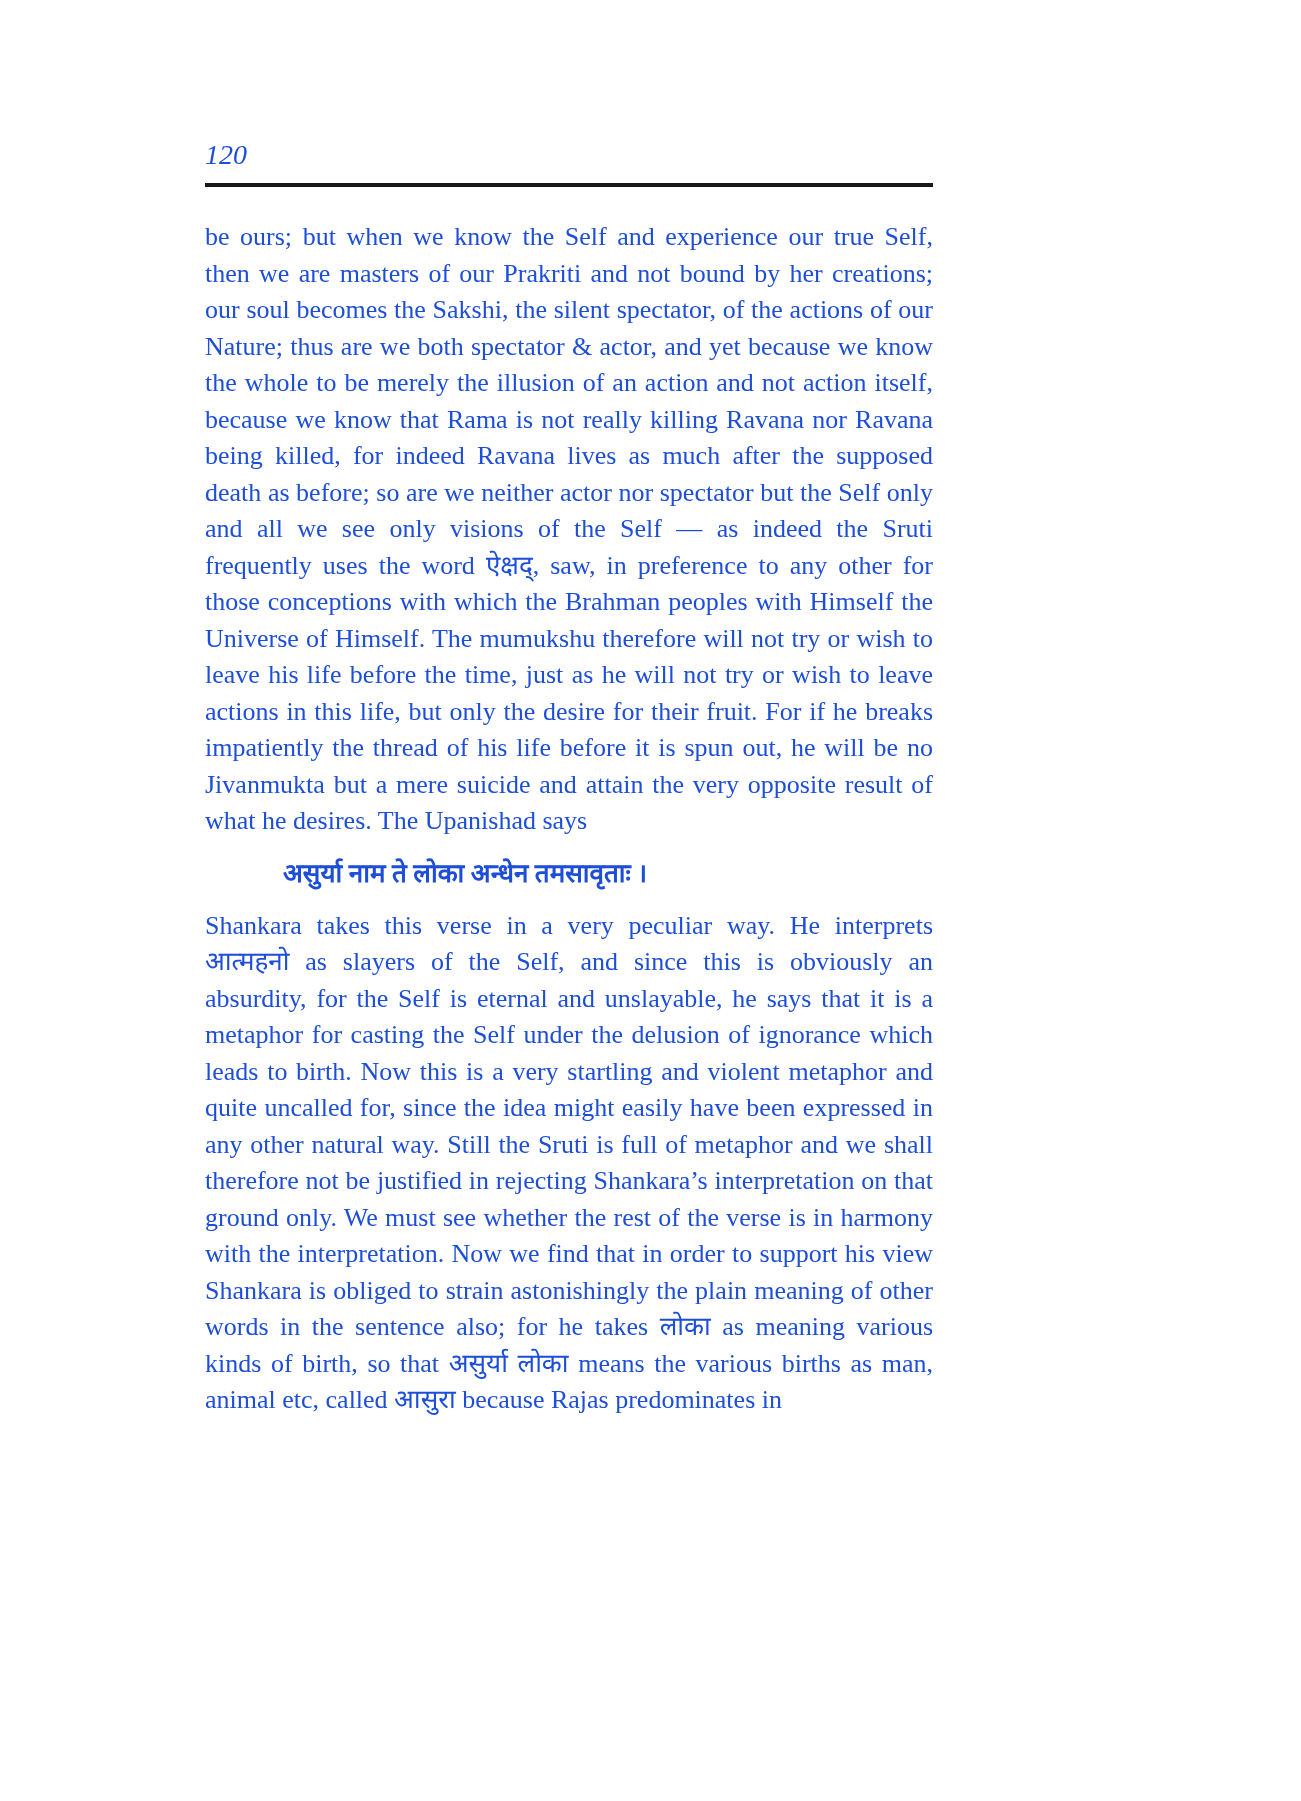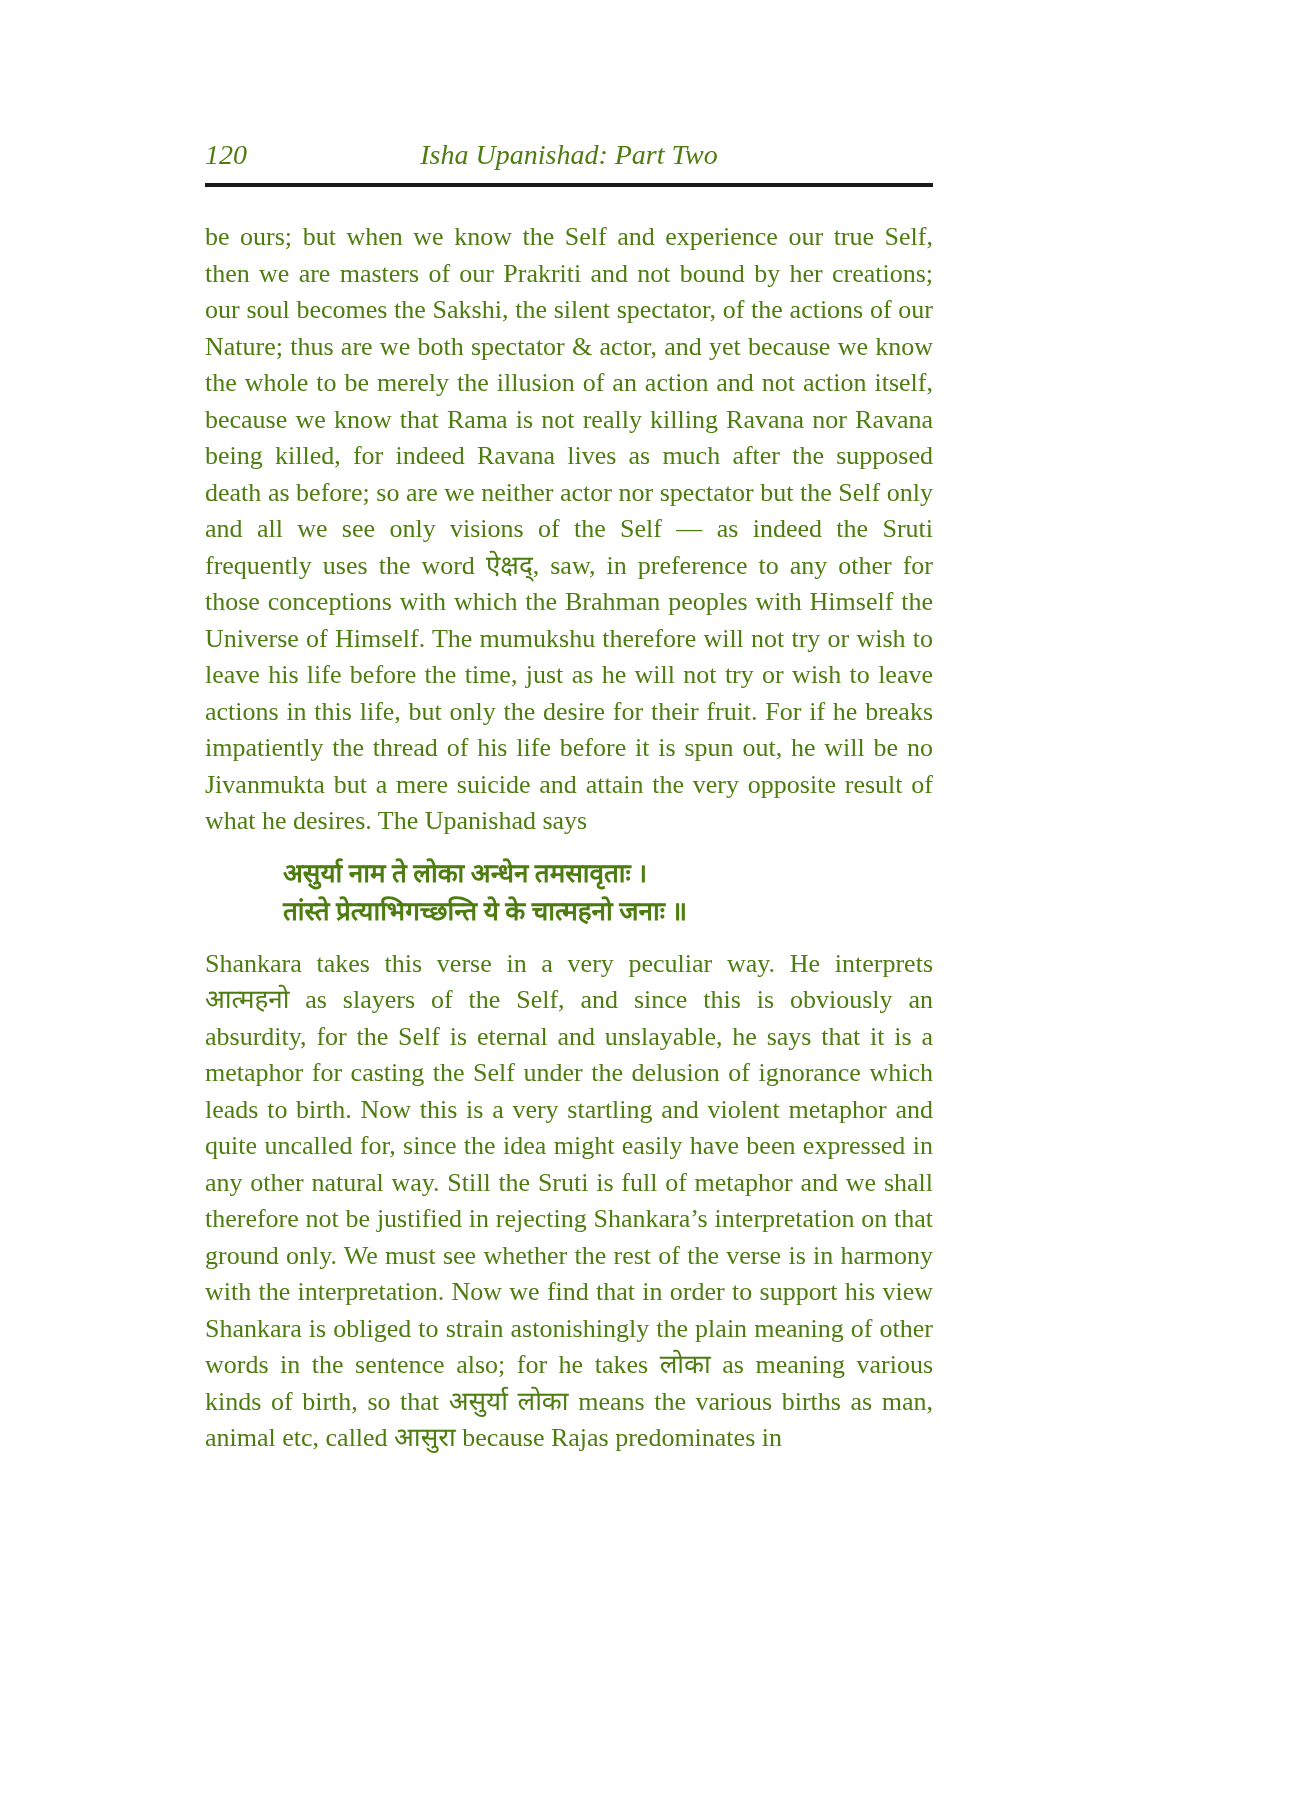--- a/index.html
+++ b/index.html
@@ -7,21 +7,21 @@
     padding: 0;
     background: #ffffff;
   }
   .page {
     position: relative;
     width: 1301px;
     height: 1801px;
     background: #ffffff;
     overflow: hidden;
     font-family: "Liberation Serif", "DejaVu Serif", serif;
-    color: #4d7c0f;
+    color: #1d4ed8;
   }
   .running-head {
     position: absolute;
     top: 139px;
     left: 205px;
     width: 728px;
     height: 36px;
     font-style: italic;
     font-size: 28px;
   }
@@ -67,31 +67,29 @@
     white-space: nowrap;
   }
 </style>
 </head>
 <body>
 
 <div class="page">
 
   <header class="running-head">
     <span class="page-num">120</span>
-    <span class="head-title">Isha Upanishad: Part Two</span>
   </header>
 
   <div class="rule"></div>
 
   <main class="text-block">
 
     <p class="para">be ours; but when we know the Self and experience our true Self, then we are masters of our Prakriti and not bound by her creations; our soul becomes the Sakshi, the silent spectator, of the actions of our Nature; thus are we both spectator &amp; actor, and yet because we know the whole to be merely the illusion of an action and not action itself, because we know that Rama is not really killing Ravana nor Ravana being killed, for indeed Ravana lives as much after the supposed death as before; so are we neither actor nor spectator but the Self only and all we see only visions of the Self — as indeed the Sruti frequently uses the word ऐक्षद्, saw, in preference to any other for those conceptions with which the Brahman peoples with Himself the Universe of Himself. The mumukshu therefore will not try or wish to leave his life before the time, just as he will not try or wish to leave actions in this life, but only the desire for their fruit. For if he breaks impatiently the thread of his life before it is spun out, he will be no Jivanmukta but a mere suicide and attain the very opposite result of what he desires. The Upanishad says</p>
 
     <div class="verse">
       <div class="verse-line">असुर्या नाम ते लोका अन्धेन तमसावृताः ।</div>
-      <div class="verse-line">तांस्ते प्रेत्याभिगच्छन्ति ये के चात्महनो जनाः ॥</div>
     </div>
 
     <p class="para">Shankara takes this verse in a very peculiar way. He interprets आत्महनो as slayers of the Self, and since this is obviously an absurdity, for the Self is eternal and unslayable, he says that it is a metaphor for casting the Self under the delusion of ignorance which leads to birth. Now this is a very startling and violent metaphor and quite uncalled for, since the idea might easily have been expressed in any other natural way. Still the Sruti is full of metaphor and we shall therefore not be justified in rejecting Shankara’s interpretation on that ground only. We must see whether the rest of the verse is in harmony with the interpretation. Now we find that in order to support his view Shankara is obliged to strain astonishingly the plain meaning of other words in the sentence also; for he takes लोका as meaning various kinds of birth, so that असुर्या लोका means the various births as man, animal etc, called आसुरा because Rajas predominates in</p>
 
   </main>
 
 </div>
 
 </body></html>

